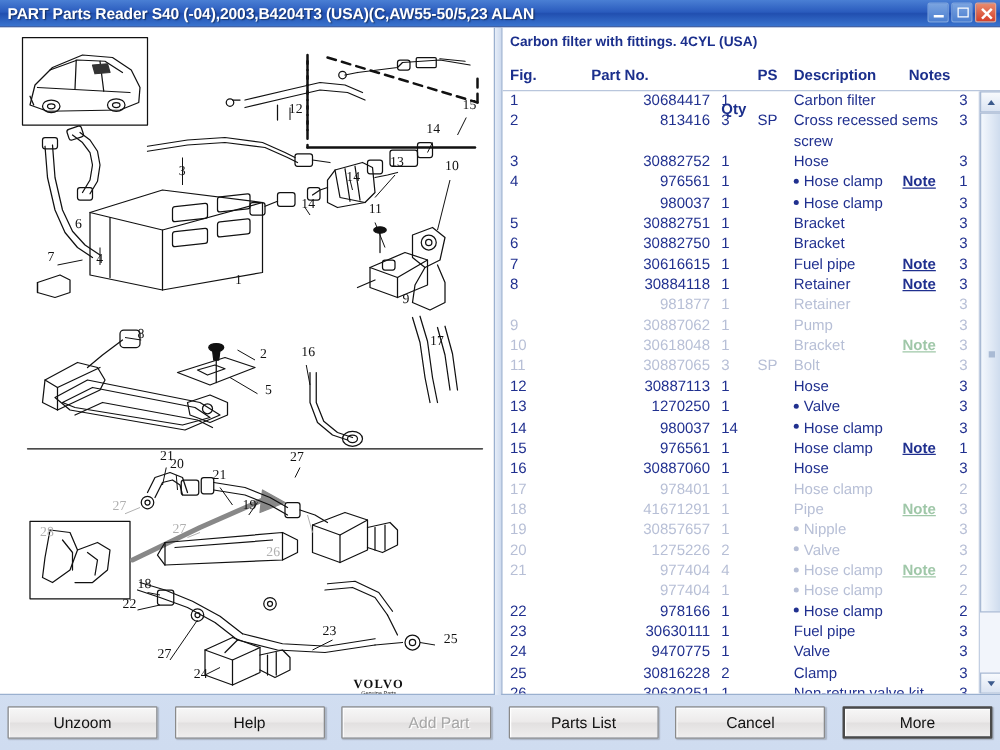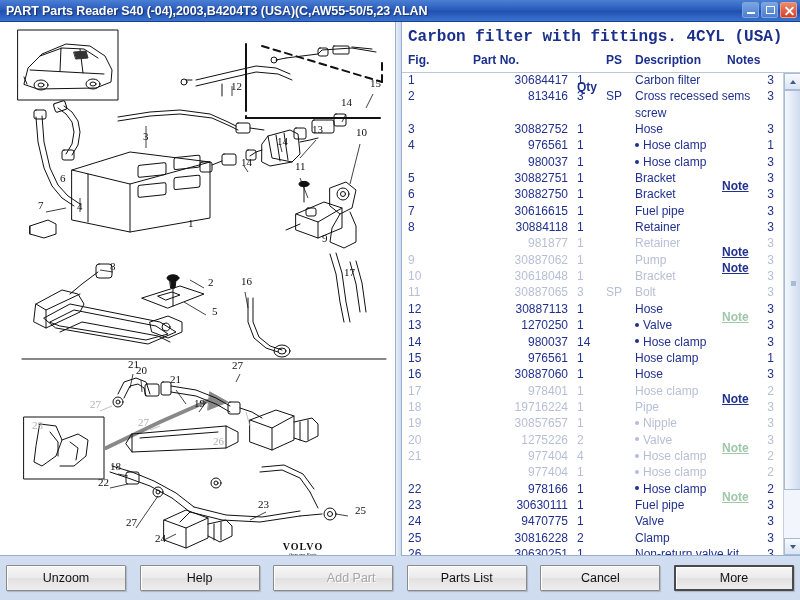--- a/index.html
+++ b/index.html
@@ -65,21 +65,21 @@
   .splitter{width:5px;height:534px;background:linear-gradient(90deg,#e6edf8,#cddaee);}
   .list-pane{
     flex:1;height:534px;background:#ffffff;
     position:relative;overflow:hidden;box-sizing:border-box;
     border:1px solid #9ab0cf;border-top:none;border-right:none;
   }
 
   
   .list-title{
     position:absolute;left:6px;top:6px;
-    font-size:16px;font-weight:bold;color:#1b2f8c;white-space:nowrap;font-family:Liberation Mono, monospace;
+    font-size:11px;font-weight:bold;color:#1b2f8c;white-space:nowrap;
   }
   .list-head{
     position:absolute;left:0;top:28px;width:100%;height:22px;
     border-bottom:1px solid #b9c6dc;
   }
   .list-head span,.cellt{
     position:absolute;font-size:12px;color:#1b2f8c;white-space:nowrap;
   }
   .list-head span{font-weight:bold;top:3px;}
   .h-fig{left:6px;}
@@ -92,21 +92,21 @@
   .rows{
     position:absolute;left:0;top:51px;width:382px;height:482px;overflow:hidden;
   }
   .row{position:relative;height:16.35px;}
   .row .c{position:absolute;font-size:12px;color:#20308f;white-space:nowrap;top:0;}
   .c-fig{left:6px;}
   .c-part{width:78px;text-align:right;left:88px;}
   .c-qty{width:16px;text-align:left;left:175px;}
   .c-ps{left:204px;}
   .c-desc{left:233px;}
-  .c-note{left:320px;color:#1d7a33;text-decoration:underline;font-weight:bold;cursor:pointer;margin-top:41px;}
+  .c-note{left:320px;color:#1d7a33;text-decoration:underline;font-weight:bold;cursor:pointer;}
   .c-notes{left:360px;width:12px;text-align:right;}
   .row.dim .c{color:#b7bfd6;}
   .row.dim .c-note{color:#9fc7a8;}
   .bullet{display:inline-block;width:4px;height:4px;background:#20308f;border-radius:50%;
           vertical-align:middle;margin-right:4px;margin-bottom:2px;}
   .row.dim .bullet{background:#b7bfd6;}
 
   
   .vscroll{
     position:absolute;right:0;top:51px;width:17px;height:482px;
@@ -600,21 +600,21 @@
           <div class="row dim">
             <span class="c c-fig">17</span>
             <span class="c c-part">978401</span>
             <span class="c c-qty">1</span>
             <span class="c c-ps"></span>
             <span class="c c-desc">Hose clamp</span>
             <span class="c c-notes">2</span>
           </div>
           <div class="row dim">
             <span class="c c-fig">18</span>
-            <span class="c c-part">19716224</span>
+            <span class="c c-part">41671291</span>
             <span class="c c-qty">1</span>
             <span class="c c-ps"></span>
             <span class="c c-desc">Pipe</span>
             <span class="c c-note">Note</span>
             <span class="c c-notes">3</span>
           </div>
           <div class="row dim">
             <span class="c c-fig">19</span>
             <span class="c c-part">30857657</span>
             <span class="c c-qty">1</span>

